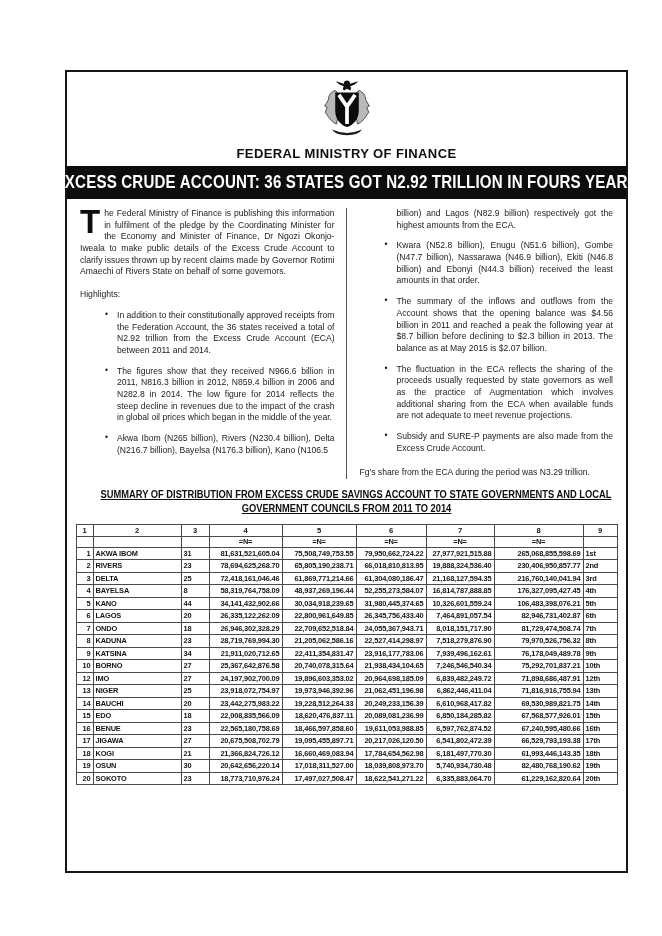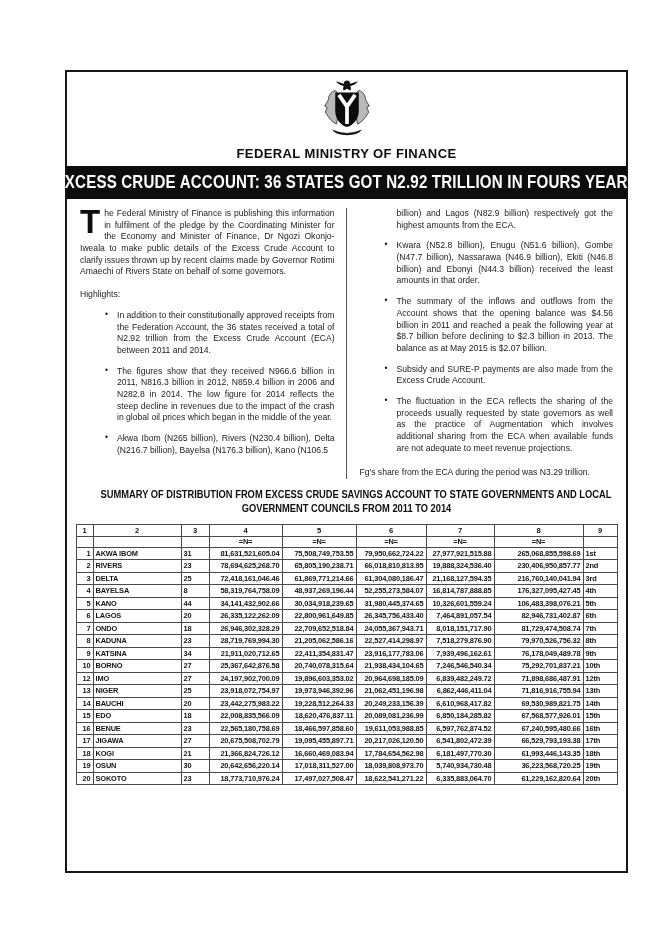--- a/index.html
+++ b/index.html
@@ -26,21 +26,21 @@
   .highlights { margin:11px 0 9px 0; }
 
   ul.bullets { margin:0; padding:0; list-style:none; }
   ul.bullets li { position:relative; margin:0 0 9px 24px; padding-left:13px; }
   ul.bullets li::before { content:"\2022"; position:absolute; left:1px; top:-1px; }
 
   .continuation { margin:0 0 9px 37px; }
   .footnote { margin-top:13px; }
 
   .table-title { text-align:center; font-weight:bold; font-size:10.6px; line-height:1.3;
-                 margin-top:9px; color:#0e0e0e; }
+                 margin-top:9px; color:#0e0e0e;text-decoration:underline; }
   .table-title .tline { display:block; transform:scaleX(0.88); white-space:nowrap; }
 
   table.dist { width:541px; margin:8px auto 0 auto; border-collapse:collapse; table-layout:fixed;
                font-weight:bold; color:#141414; }
   table.dist td { border:1px solid #4a4a4a; padding:0 2px; white-space:nowrap; overflow:hidden;
                   font-size:7.4px; letter-spacing:-0.15px; }
   tr.num-row td { height:11px; text-align:center; font-size:7.6px; }
   tr.head-row td { height:29px; text-align:center; vertical-align:middle; font-size:8px;
                    letter-spacing:0; white-space:normal; line-height:1.15; }
   tr.cur-row td { height:10px; text-align:center; }
@@ -79,22 +79,22 @@
         <li>In addition to their constitutionally approved receipts from the Federation Account, the 36 states received a total of N2.92 trillion from the Excess Crude Account (ECA) between 2011 and 2014.</li>
         <li>The figures show that they received N966.6 billion in 2011, N816.3 billion in 2012, N859.4 billion in 2006 and N282.8 in 2014. The low figure for 2014 reflects the steep decline in revenues due to the impact of the crash in global oil prices which began in the middle of the year.</li>
         <li>Akwa Ibom (N265 billion), Rivers (N230.4 billion), Delta (N216.7 billion), Bayelsa (N176.3 billion), Kano (N106.5</li>
       </ul>
     </div>
     <div class="col-right">
       <div class="continuation">billion) and Lagos (N82.9 billion) respectively got the highest amounts from the ECA.</div>
       <ul class="bullets">
         <li>Kwara (N52.8 billion), Enugu (N51.6 billion), Gombe (N47.7 billion), Nassarawa (N46.9 billion), Ekiti (N46.8 billion) and Ebonyi (N44.3 billion) received the least amounts in that order.</li>
         <li>The summary of the inflows and outflows from the Account shows that the opening balance was $4.56 billion in 2011 and reached a peak the following year at $8.7 billion before declining to $2.3 billion in 2013. The balance as at May 2015 is $2.07 billion.</li>
+        <li>The fluctuation in the ECA reflects the sharing of the proceeds usually requested by state governors as well as the practice of Augmentation which involves additional sharing from the ECA when available funds are not adequate to meet revenue projections.</li>
         <li>Subsidy and SURE-P payments are also made from the Excess Crude Account.</li>
-        <li>The fluctuation in the ECA reflects the sharing of the proceeds usually requested by state governors as well as the practice of Augmentation which involves additional sharing from the ECA when available funds are not adequate to meet revenue projections.</li>
       </ul>
       <div class="footnote">Fg's share from the ECA during the period was N3.29 trillion.</div>
     </div>
   </div>
 
   <div class="table-title">
     <span class="tline">SUMMARY OF DISTRIBUTION FROM EXCESS CRUDE SAVINGS ACCOUNT TO STATE GOVERNMENTS AND LOCAL</span>
     <span class="tline">GOVERNMENT COUNCILS FROM 2011 TO 2014</span>
   </div>
 
@@ -323,21 +323,21 @@
           <td class="a-center">18th</td>
         </tr>
         <tr>
           <td class="sn">19</td>
           <td class="a-left">OSUN</td>
           <td class="a-center">30</td>
           <td class="a-right">20,642,656,220.14</td>
           <td class="a-right">17,018,311,527.00</td>
           <td class="a-right">18,039,808,973.70</td>
           <td class="a-right">5,740,934,730.48</td>
-          <td class="a-right thick-left">36,223,568,720.25</td>
+          <td class="a-right thick-left">82,480,768,190.62</td>
           <td class="a-center">19th</td>
         </tr>
         <tr>
           <td class="sn">20</td>
           <td class="a-left">SOKOTO</td>
           <td class="a-center">23</td>
           <td class="a-right">18,773,710,976.24</td>
           <td class="a-right">17,497,027,508.47</td>
           <td class="a-right">18,622,541,271.22</td>
           <td class="a-right">6,335,883,064.70</td>

